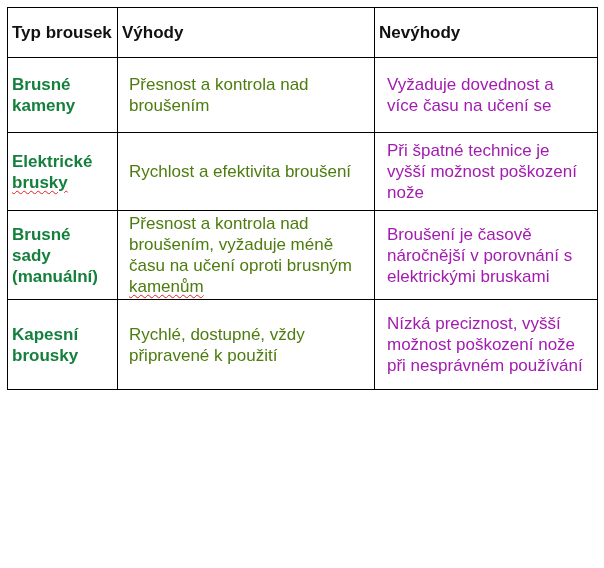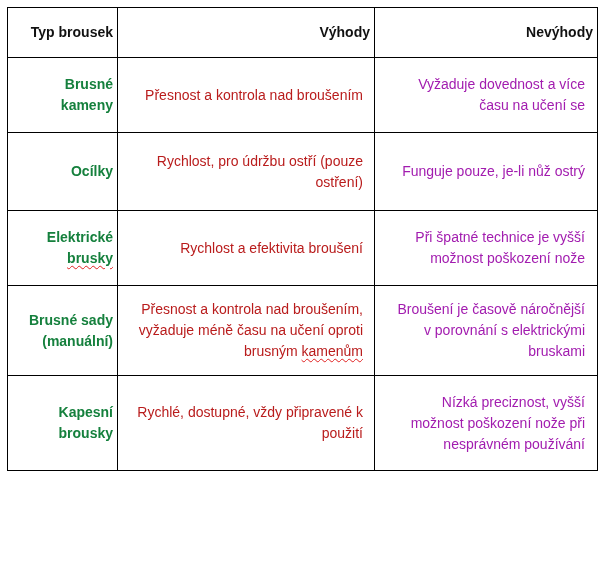--- a/index.html
+++ b/index.html
@@ -14,39 +14,39 @@
   .page {
     padding: 7px 7px 8px 7px;
   }
   table.comparison {
     border-collapse: collapse;
     table-layout: fixed;
     width: 590px;
   }
   th, td {
     border: 1.5px solid #000000;
-    text-align: right;
+    text-align: left;
     vertical-align: middle;
-    font-size: 14px;
+    font-size: 17px;
     line-height: 21px;
     overflow: hidden;
   }
   th {
     font-weight: bold;
     color: #111111;
     height: 50px;
     padding: 2px 4px;
   }
   td.type-cell {
     font-weight: bold;
     color: #15803d;
     padding: 2px 4px;
   }
   td.pros-cell {
-    color: #b91c1c;
+    color: #4d7c0f;
     padding: 2px 11px;
   }
   td.cons-cell {
     color: #a21caf;
     padding: 2px 12px;
   }
   tbody tr:nth-child(1) { height: 75px; }
   tbody tr:nth-child(2) { height: 78px; }
   tbody tr:nth-child(3) { height: 75px; }
   tbody tr:nth-child(4) { height: 90px; }
@@ -78,25 +78,20 @@
         <th>Nevýhody</th>
       </tr>
     </thead>
     <tbody>
   <tr>
     <td class="type-cell">Brusné kameny</td>
     <td class="pros-cell">Přesnost a kontrola nad broušením</td>
     <td class="cons-cell">Vyžaduje dovednost a více času na učení se</td>
   </tr>
 
-  <tr>
-    <td class="type-cell">Ocílky</td>
-    <td class="pros-cell">Rychlost, pro údržbu ostří (pouze ostření)</td>
-    <td class="cons-cell">Funguje pouze, je-li nůž ostrý</td>
-  </tr>
 
   <tr>
     <td class="type-cell">Elektrické <span class="misspelled">brusky</span></td>
     <td class="pros-cell">Rychlost a efektivita broušení</td>
     <td class="cons-cell">Při špatné technice je vyšší možnost poškození nože</td>
   </tr>
 
   <tr>
     <td class="type-cell">Brusné sady (manuální)</td>
     <td class="pros-cell">Přesnost a kontrola nad broušením, vyžaduje méně času na učení oproti brusným <span class="misspelled">kamenům</span></td>

